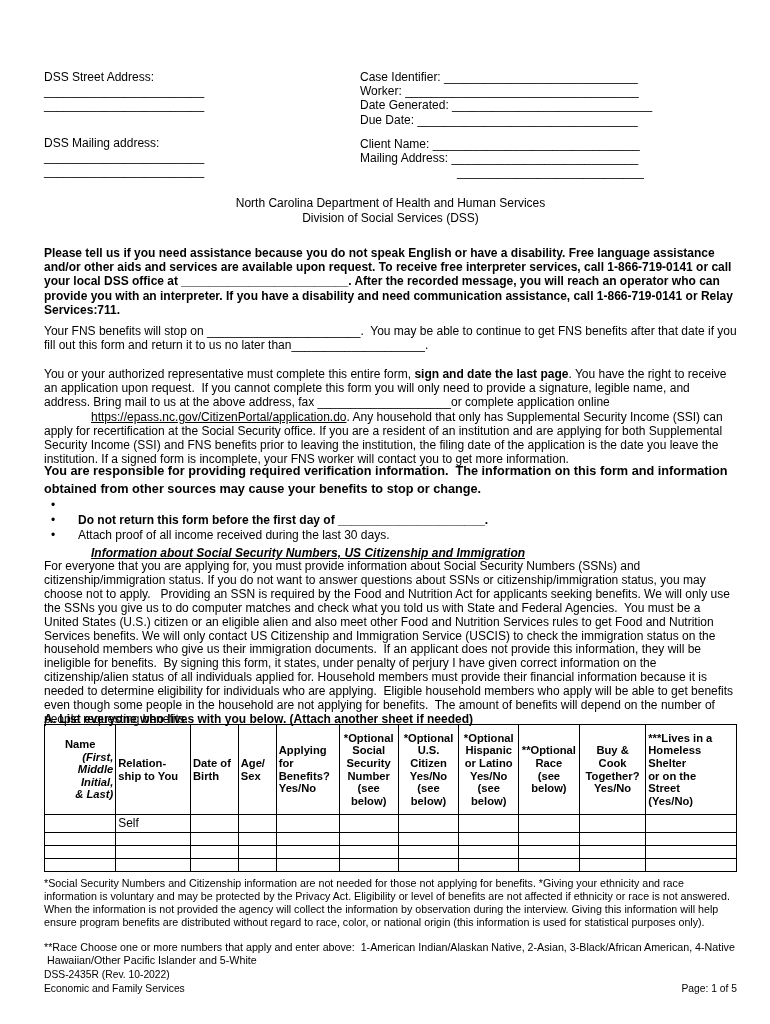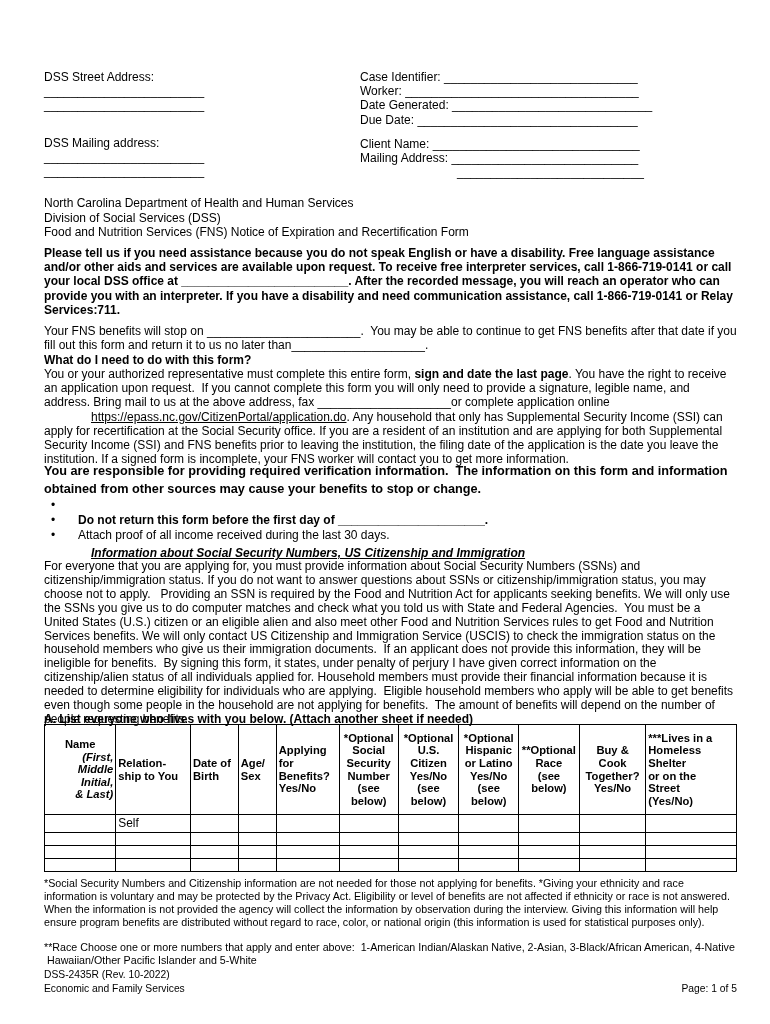--- a/index.html
+++ b/index.html
@@ -17,21 +17,21 @@
   .line { height:14.2px; }
   .blank { letter-spacing:0; }
 
   
   #hdr-left  { position:absolute; left:44px; top:70px; width:300px; }
   #hdr-right { position:absolute; left:360px; top:70px; right:33px; }
   .spacer23 { height:23px; } .spacer10 { height:10px; }
   .indent-blank { margin-left:97px; }
 
   
-  #title { top:196px; text-align:left; line-height:14.6px; }
+  #title { top:196px; text-align:center; line-height:14.6px; }
 
   #p-assist { top:246px; }
   #p-stop   { top:324px; }
   #h-what   { top:353px; }
   #p-what   { top:367px; }
   #p-resp   { top:463px; font-size:12.7px; line-height:17.5px; font-weight:bold; }
   #bullets  { top:498px; }
   .bullet-row { display:flex; line-height:15px; }
   .dot { width:34px; flex:0 0 34px; text-indent:7px; }
   #h-ssn { top:546px;font-style:italic; }
@@ -78,28 +78,26 @@
     <div class="line"><span>Due Date:</span> <span class="blank">_________________________________</span></div>
     <div class="spacer10"></div>
     <div class="line"><span>Client Name:</span> <span class="blank">_______________________________</span></div>
     <div class="line"><span>Mailing Address:</span> <span class="blank">____________________________</span></div>
     <div class="line indent-blank blank">____________________________</div>
   </div>
 
   <div id="title" class="abs">
     <div>North Carolina Department of Health and Human Services</div>
     <div>Division of Social Services (DSS)</div>
-    <div>Food and Nutrition Services (FNS) Notice of Expiration and Recertification Form</div>
   </div>
 
   <div id="p-assist" class="abs b pre">Please tell us if you need assistance because you do not speak English or have a disability. Free language assistance and/or other aids and services are available upon request. To receive free interpreter services, call 1-866-719-0141 or call your local DSS office at _________________________. After the recorded message, you will reach an operator who can provide you with an interpreter. If you have a disability and need communication assistance, call 1-866-719-0141 or Relay Services:711.</div>
 
   <div id="p-stop" class="abs pre">Your FNS benefits will stop on _______________________.  You may be able to continue to get FNS benefits after that date if you fill out this form and return it to us no later than____________________.</div>
 
-  <div id="h-what" class="abs b">What do I need to do with this form?</div>
   <div id="p-what" class="abs pre"><span>You or your authorized representative must complete this entire form, </span><span class="b">sign and date the last page</span><span>. You have the right to receive an application upon request.  If you cannot complete this form you will only need to provide a signature, legible name, and address. Bring mail to us at the above address, fax ____________________or complete application online </span><span class="u">https://epass.nc.gov/CitizenPortal/application.do</span><span>. Any household that only has Supplemental Security Income (SSI) can apply for recertification at the Social Security office. If you are a resident of an institution and are applying for both Supplemental Security Income (SSI) and FNS benefits prior to leaving the institution, the filing date of the application is the date you leave the institution. If a signed form is incomplete, your FNS worker will contact you to get more information.</span></div>
 
   <div id="p-resp" class="abs pre">You are responsible for providing required verification information.  The information on this form and information obtained from other sources may cause your benefits to stop or change.</div>
 
   <div id="bullets" class="abs">
     <div class="bullet-row">
         <span class="dot">•</span>
       </div>
     <div class="bullet-row">
         <span class="dot">•</span>

